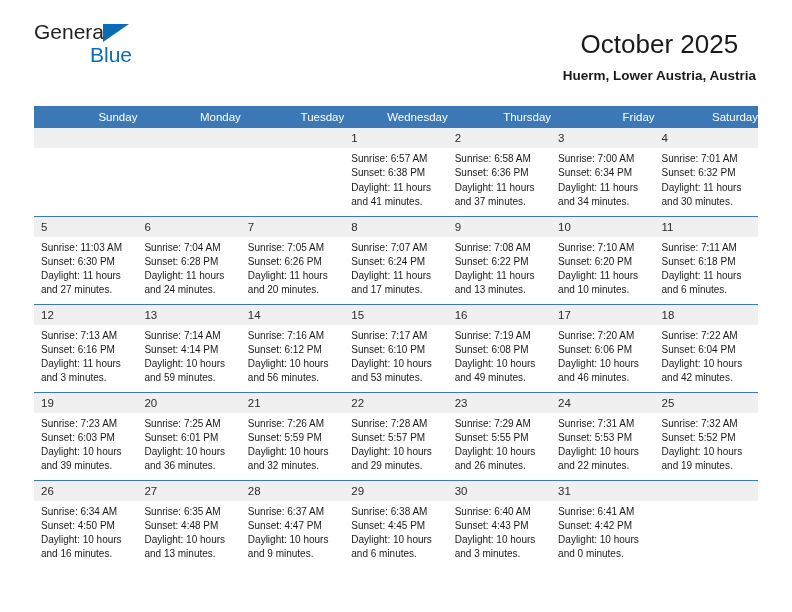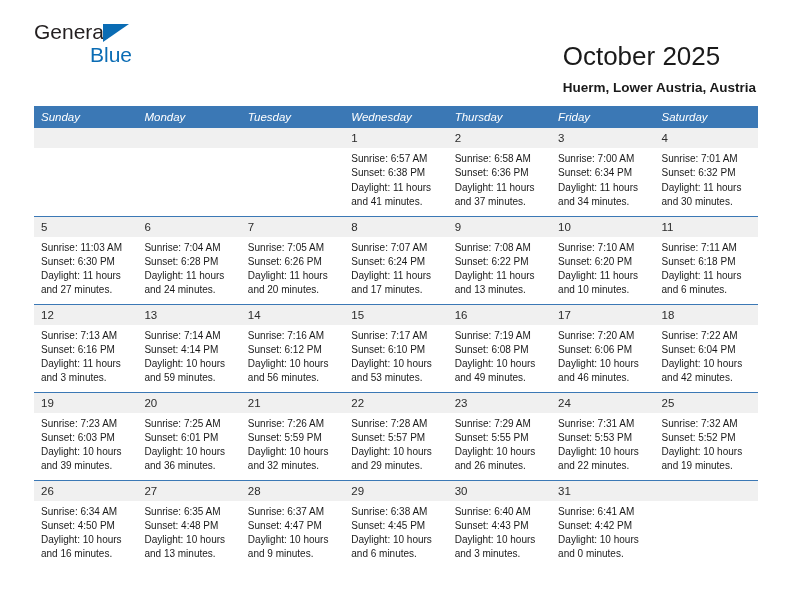--- a/index.html
+++ b/index.html
@@ -56,22 +56,21 @@
     top: 23px;
     font-size: 21px;
     color: #0a6cb4;
     line-height: 24px;
   }
 
   .title-block {
     position: absolute;
     right: 36px;
     top: 28px;
-    text-align: left;
-    margin-top: 12px;
+    text-align: center;
   }
   .cal-title {
     font-size: 26px;
     color: #1a1a1a;
     line-height: 32px;
     font-weight: normal;
     margin: 0;
   }
   .cal-sub {
     font-size: 13.5px;
@@ -88,25 +87,24 @@
     top: 106px;
     width: 724px;
     border-collapse: collapse;
     table-layout: fixed;
   }
   .calendar th {
     background: #3b78b5;
     color: #ffffff;
     font-size: 11.5px;
     font-weight: normal;
-    text-align: left;
+    text-align: right;
     padding: 5px 0 5px 7px;
     height: 19px;
     border: none;
-    font-style: italic;
   }
   .calendar td {
     vertical-align: top;
     padding: 0;
     border: none;
     border-top: 1px solid #3b78b5;
     height: 88px;
   }
   .calendar tr.week td {
     border-top: 1px solid #3b78b5;

